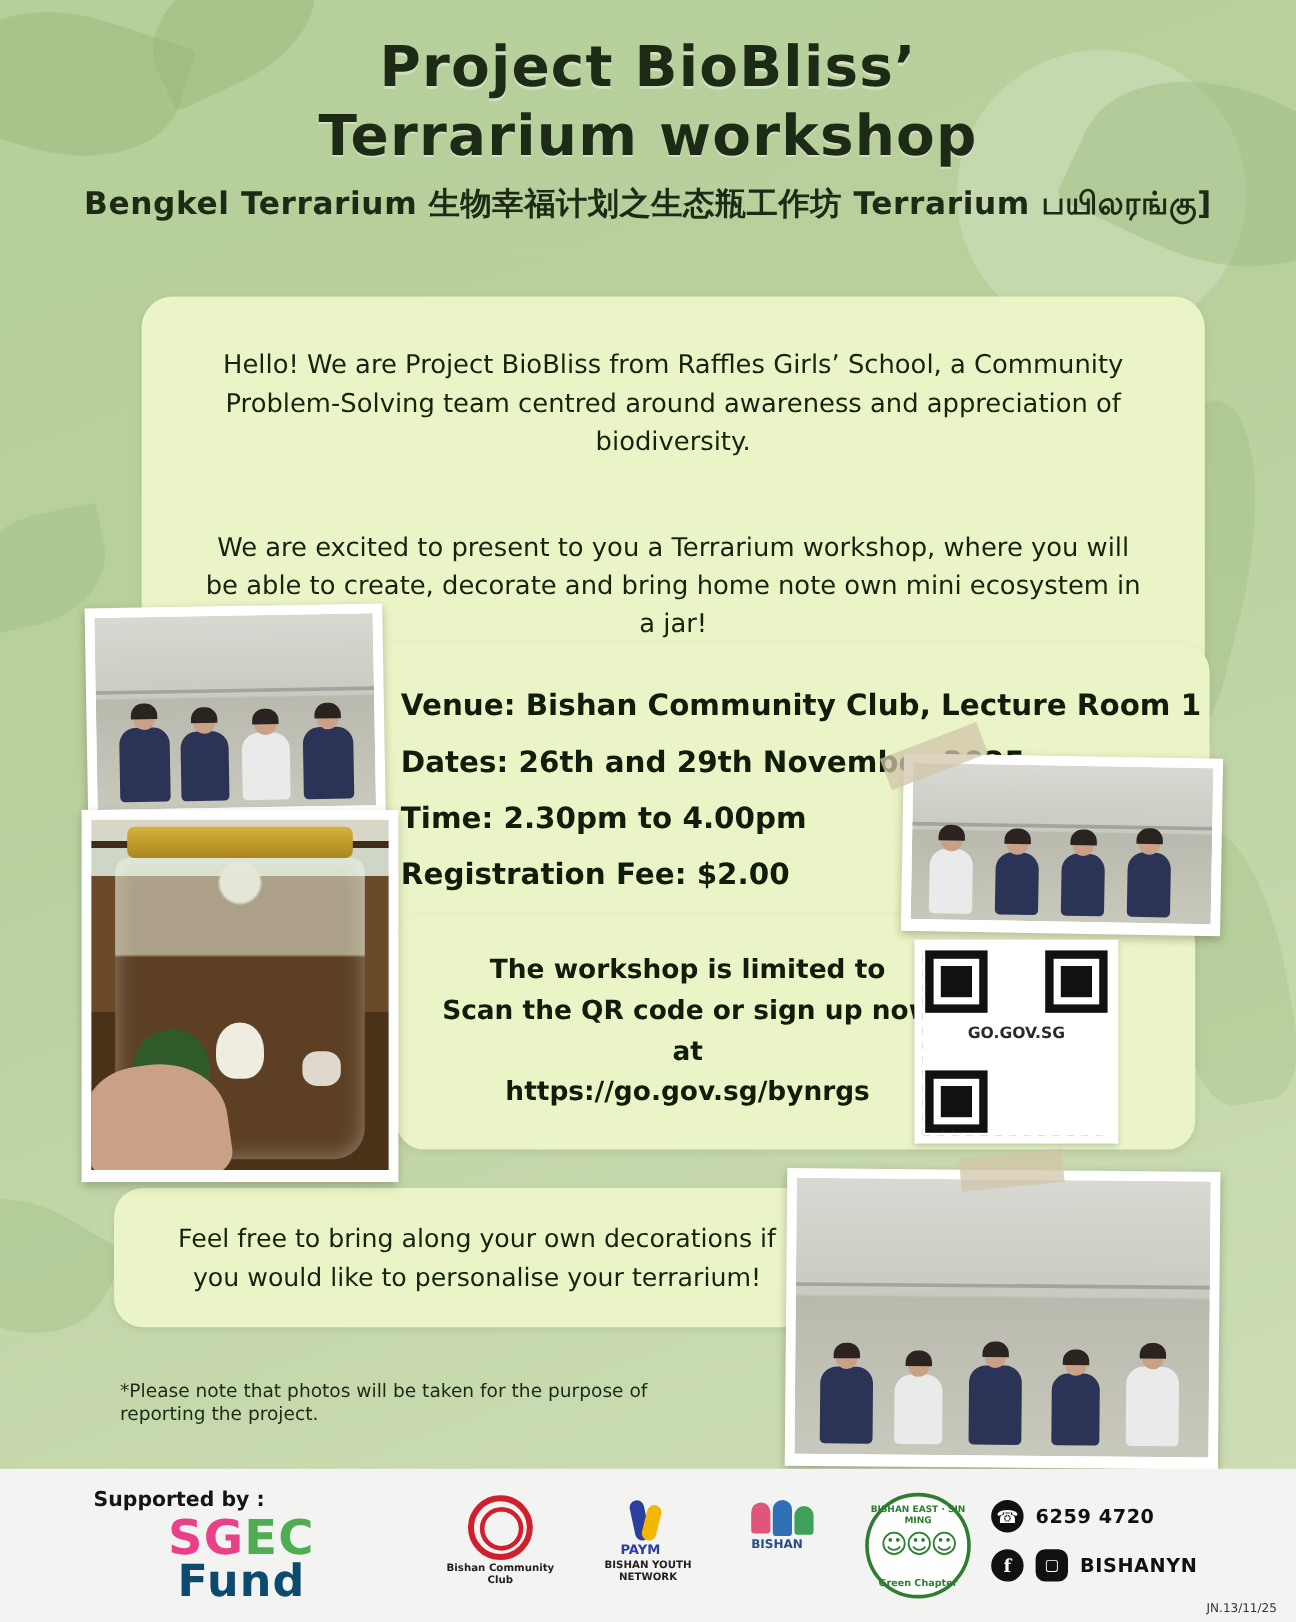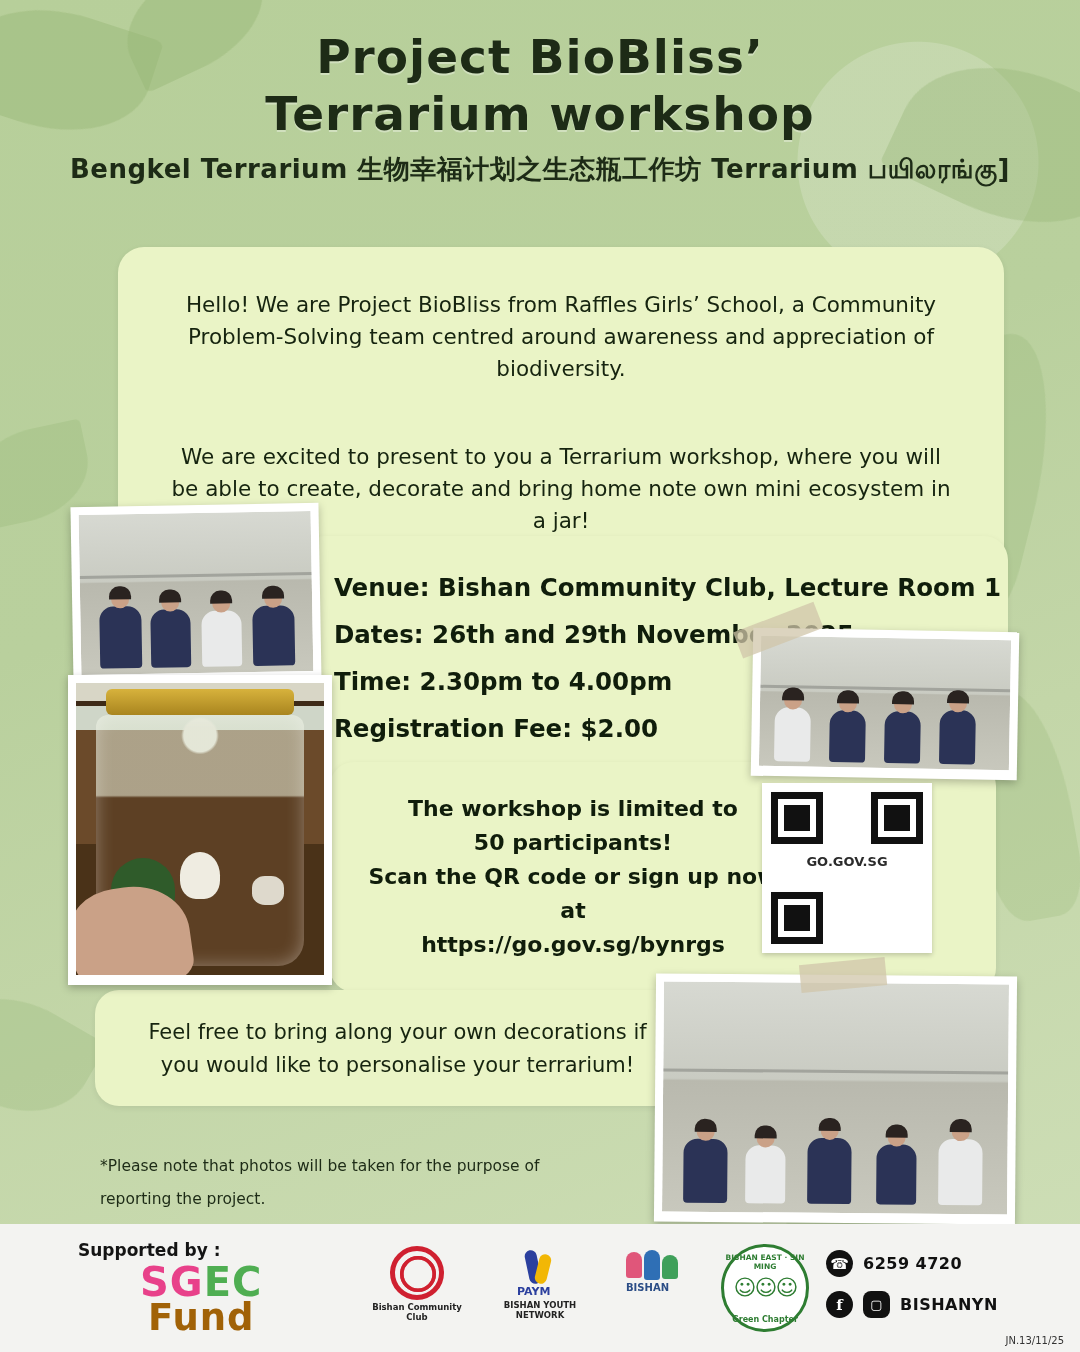--- a/index.html
+++ b/index.html
@@ -103,21 +103,21 @@
     padding:26px 30px 24px 30px;
     border-radius:24px;
     text-align:center;
     font-size:21px;
     line-height:33px;
     color:#16240f;
   }
 
   .note{
     position:absolute;left:100px;top:1150px;width:510px;
-    font-size:15.5px;line-height:33px;color:#1d2b16;z-index:6;
+    font-size:15.5px;line-height:19px;color:#1d2b16;z-index:6;
   }
 
   
   .photo{
     position:absolute;
     background:#fff;
     padding:8px 8px 10px 8px;
     box-shadow:0 3px 8px rgba(0,0,0,.25);
     z-index:7;
   }
@@ -232,21 +232,21 @@
   .supported{
     position:absolute;left:78px;top:16px;
     font-size:17px;font-weight:bold;color:#141414;
   }
   .sg-eco{
     position:absolute;left:140px;top:40px;
     font-size:40px;font-weight:bold;letter-spacing:1px;line-height:36px;
   }
   .sg-eco .sg{color:#e8418a;}
   .sg-eco .eco{color:#4fae52;}
-  .sg-eco .fund{color:#a16207;font-size:37px;display:block;margin-left:8px;}
+  .sg-eco .fund{color:#0c4a6e;font-size:37px;display:block;margin-left:8px;}
 
   .logo{position:absolute;text-align:center;}
   .logo .cap{font-size:8.5px;font-weight:bold;color:#222;margin-top:2px;display:block;}
 
   .lg-bcc{left:362px;top:22px;width:110px;}
   .lg-paym{left:480px;top:26px;width:120px;}
   .lg-bishan{left:600px;top:26px;width:110px;}
   .lg-green{left:705px;top:20px;width:120px;}
 
   .ring{
@@ -317,21 +317,20 @@
   <div class="card details">
     <div class="row">Venue: Bishan Community Club, Lecture Room 1</div>
     <div class="row">Dates: 26th and 29th November 2025</div>
     <div class="row">Time: 2.30pm to 4.00pm</div>
     <div class="row">Registration Fee: $2.00</div>
   </div>
 
   <div class="card signup">
     <div class="txt">
       <div>The workshop is limited to</div>
-      <div>50 participants!</div>
       <div>Scan the QR code or sign up now at</div>
       <div>https://go.gov.sg/bynrgs</div>
     </div>
   </div>
 
   <div class="qr-wrap">
     <div class="qr">
       <div class="eye tl">
           <i></i>
         </div>

